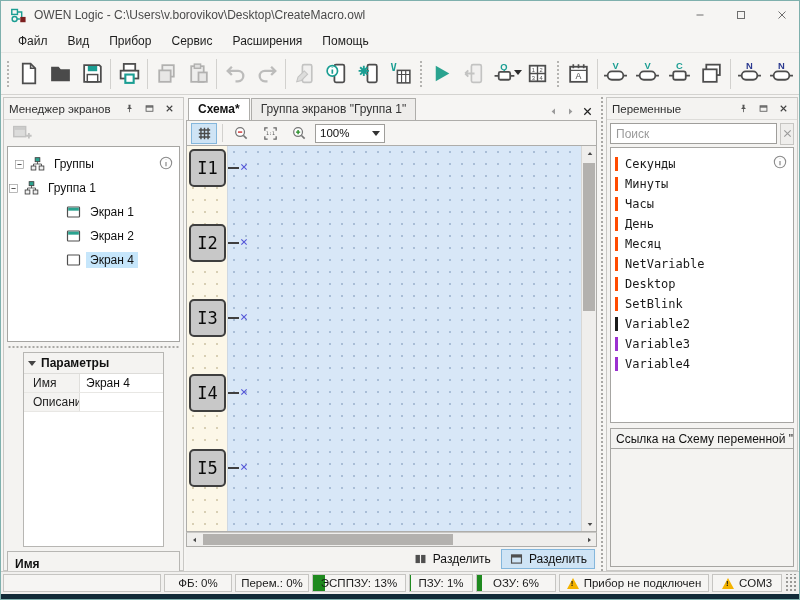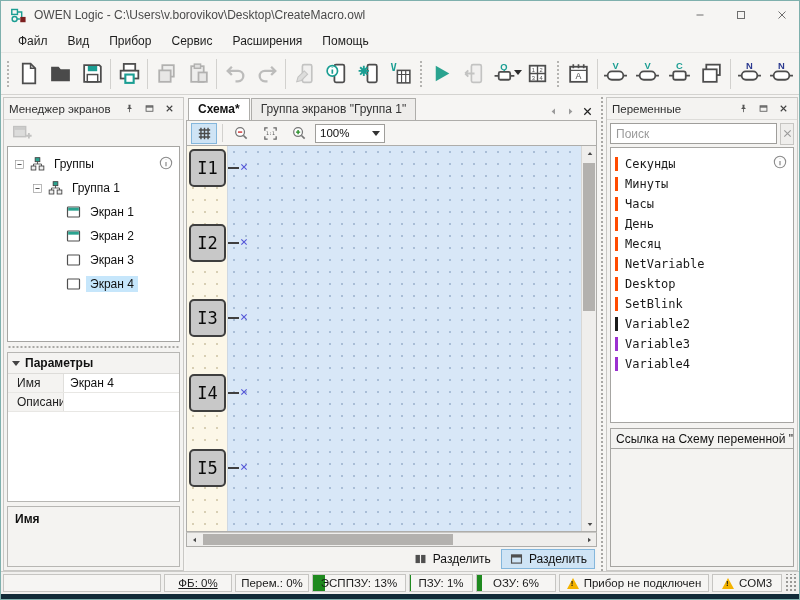--- a/index.html
+++ b/index.html
@@ -38,21 +38,21 @@
   .tree-row{height:24px;display:flex;align-items:center;font-size:12px;color:#111;position:relative;}
   .tree-row .expander{width:11px;height:11px;margin-right:4px;flex:0 0 auto;}
   .tree-row .expander svg{width:11px;height:11px;display:block;}
   .tree-row .node-icon{width:17px;height:16px;margin-right:4px;flex:0 0 auto;}
   .tree-row .node-icon svg{width:17px;height:16px;display:block;}
   .tree-label{padding:1px 4px;white-space:nowrap;}
   .tree-label.selected{background:#c6e6fb;}
   .tree-info{position:absolute;right:5px;top:3px;width:16px;height:16px;}
   .tree-info svg,.vars-info svg{width:16px;height:16px;display:block;}
   .h-splitter{height:8px;margin:1px 3px;background-image:radial-gradient(circle,#a9a8a5 1px,transparent 1.2px);background-size:4px 4px;background-repeat:repeat-x;background-position:center;flex:0 0 auto;}
-  .params-box{height:150px;margin:0 3px;border:1px solid #b7b6b3;background:#fff;flex:0 0 auto;overflow:hidden;}
+  .params-box{height:195px;margin:0 19px;border:1px solid #b7b6b3;background:#fff;flex:0 0 auto;overflow:hidden;}
   .params-header{height:21px;display:flex;align-items:center;gap:5px;padding:0 4px;background:#f4f3f1;border-bottom:1px solid #dddcd9;}
   .params-header .chev{width:0;height:0;border-left:4px solid transparent;border-right:4px solid transparent;border-top:5px solid #444;}
   .params-title{font-size:12px;font-weight:bold;color:#111;}
   .param-row{display:flex;height:19px;border-bottom:1px solid #e8e7e4;font-size:12px;}
   .param-label{width:56px;flex:0 0 auto;background:#f4f3f1;border-right:1px solid #e0dfdc;padding:2px 0 0 9px;color:#222;white-space:nowrap;overflow:hidden;}
   .param-value{flex:1;background:#fff;padding:2px 0 0 6px;color:#111;white-space:nowrap;overflow:hidden;}
   .name-help-box{flex:1;margin:4px 3px 3px;border:1px solid #b7b6b3;background:#f4f3f1;padding:5px 7px;font-size:12px;font-weight:bold;color:#111;}
   
   .center-panel{flex:1;display:flex;flex-direction:column;min-width:0;min-height:0;}
   .tab-strip{height:23px;display:flex;align-items:flex-end;gap:1px;padding:0 2px;flex:0 0 auto;}
@@ -419,21 +419,21 @@
               </svg>
             </span>
             <span class="tree-label">Группы</span>
             <span class="tree-info">
               <svg viewBox="0 0 24 24">
                 <circle cx="12" cy="12" r="8.5" fill="#fdfdfd" stroke="#8a8a8a" stroke-width="1.6"></circle>
                 <path d="M12 10.5V17M12 7.2v.4" stroke="#8a8a8a" stroke-width="1.8"></path>
               </svg>
             </span>
           </div>
-          <div class="tree-row" style="padding-left: 24px;">
+          <div class="tree-row" style="">
             <span class="expander">
               <svg viewBox="0 0 24 24">
                 <rect x="3" y="3" width="18" height="18" fill="#fff" stroke="#9a9a9a" stroke-width="1.5"></rect>
                 <path d="M7.5 12h9" stroke="#333" stroke-width="1.8"></path>
               </svg>
             </span>
             <span class="node-icon">
               <svg viewBox="0 0 24 24">
                 <rect x="8.5" y="2.5" width="7" height="6" fill="#2aa38f" stroke="#3f3f3f" stroke-width="1.3"></rect>
                 <rect x="2.5" y="15" width="7" height="6" fill="#f0f0f0" stroke="#3f3f3f" stroke-width="1.3"></rect>
@@ -455,29 +455,20 @@
           </div>
           <div class="tree-row" style="padding-left: 42px;">
             <span class="expander"></span>
             <span class="node-icon">
               <svg viewBox="0 0 24 24">
                 <rect x="3" y="4.5" width="18" height="15" rx="1" fill="#fff" stroke="#4f4f4f" stroke-width="1.8"></rect>
                 <rect x="4" y="5.5" width="16" height="4.5" fill="#2aa38f"></rect>
               </svg>
             </span>
             <span class="tree-label">Экран 2</span>
-          </div>
-          <div class="tree-row" style="padding-left: 42px;">
-            <span class="expander"></span>
-            <span class="node-icon">
-              <svg viewBox="0 0 24 24">
-                <rect x="3" y="4.5" width="18" height="15" rx="1" fill="#fff" stroke="#4f4f4f" stroke-width="1.8"></rect>
-              </svg>
-            </span>
-            <span class="tree-label">Экран 3</span>
           </div>
           <div class="tree-row" style="padding-left: 42px;">
             <span class="expander"></span>
             <span class="node-icon">
               <svg viewBox="0 0 24 24">
                 <rect x="3" y="4.5" width="18" height="15" rx="1" fill="#fff" stroke="#4f4f4f" stroke-width="1.8"></rect>
               </svg>
             </span>
             <span class="tree-label selected">Экран 4</span>
           </div>
@@ -739,21 +730,21 @@
       <div class="ref-box">
         <div class="ref-head">Ссылка на Схему переменной ""</div>
       </div>
     </div>
   </div>
 
   <div class="statusbar" id="statusbar">
       <div class="scell spacer">
         <span class="lbl"></span>
       </div>
-      <div class="scell" style="width: 68px; text-decoration: underline;">
+      <div class="scell" style="width: 68px;">
         <span class="lbl">ФБ: 0%</span>
       </div>
       <div class="scell" style="width: 74px;">
         <span class="lbl">Перем.: 0%</span>
       </div>
       <div class="scell" style="width: 94px;">
         <div class="fill" style="width: 13%;"></div>
         <span class="lbl">ЭСППЗУ: 13%</span>
       </div>
       <div class="scell" style="width: 64px;">

